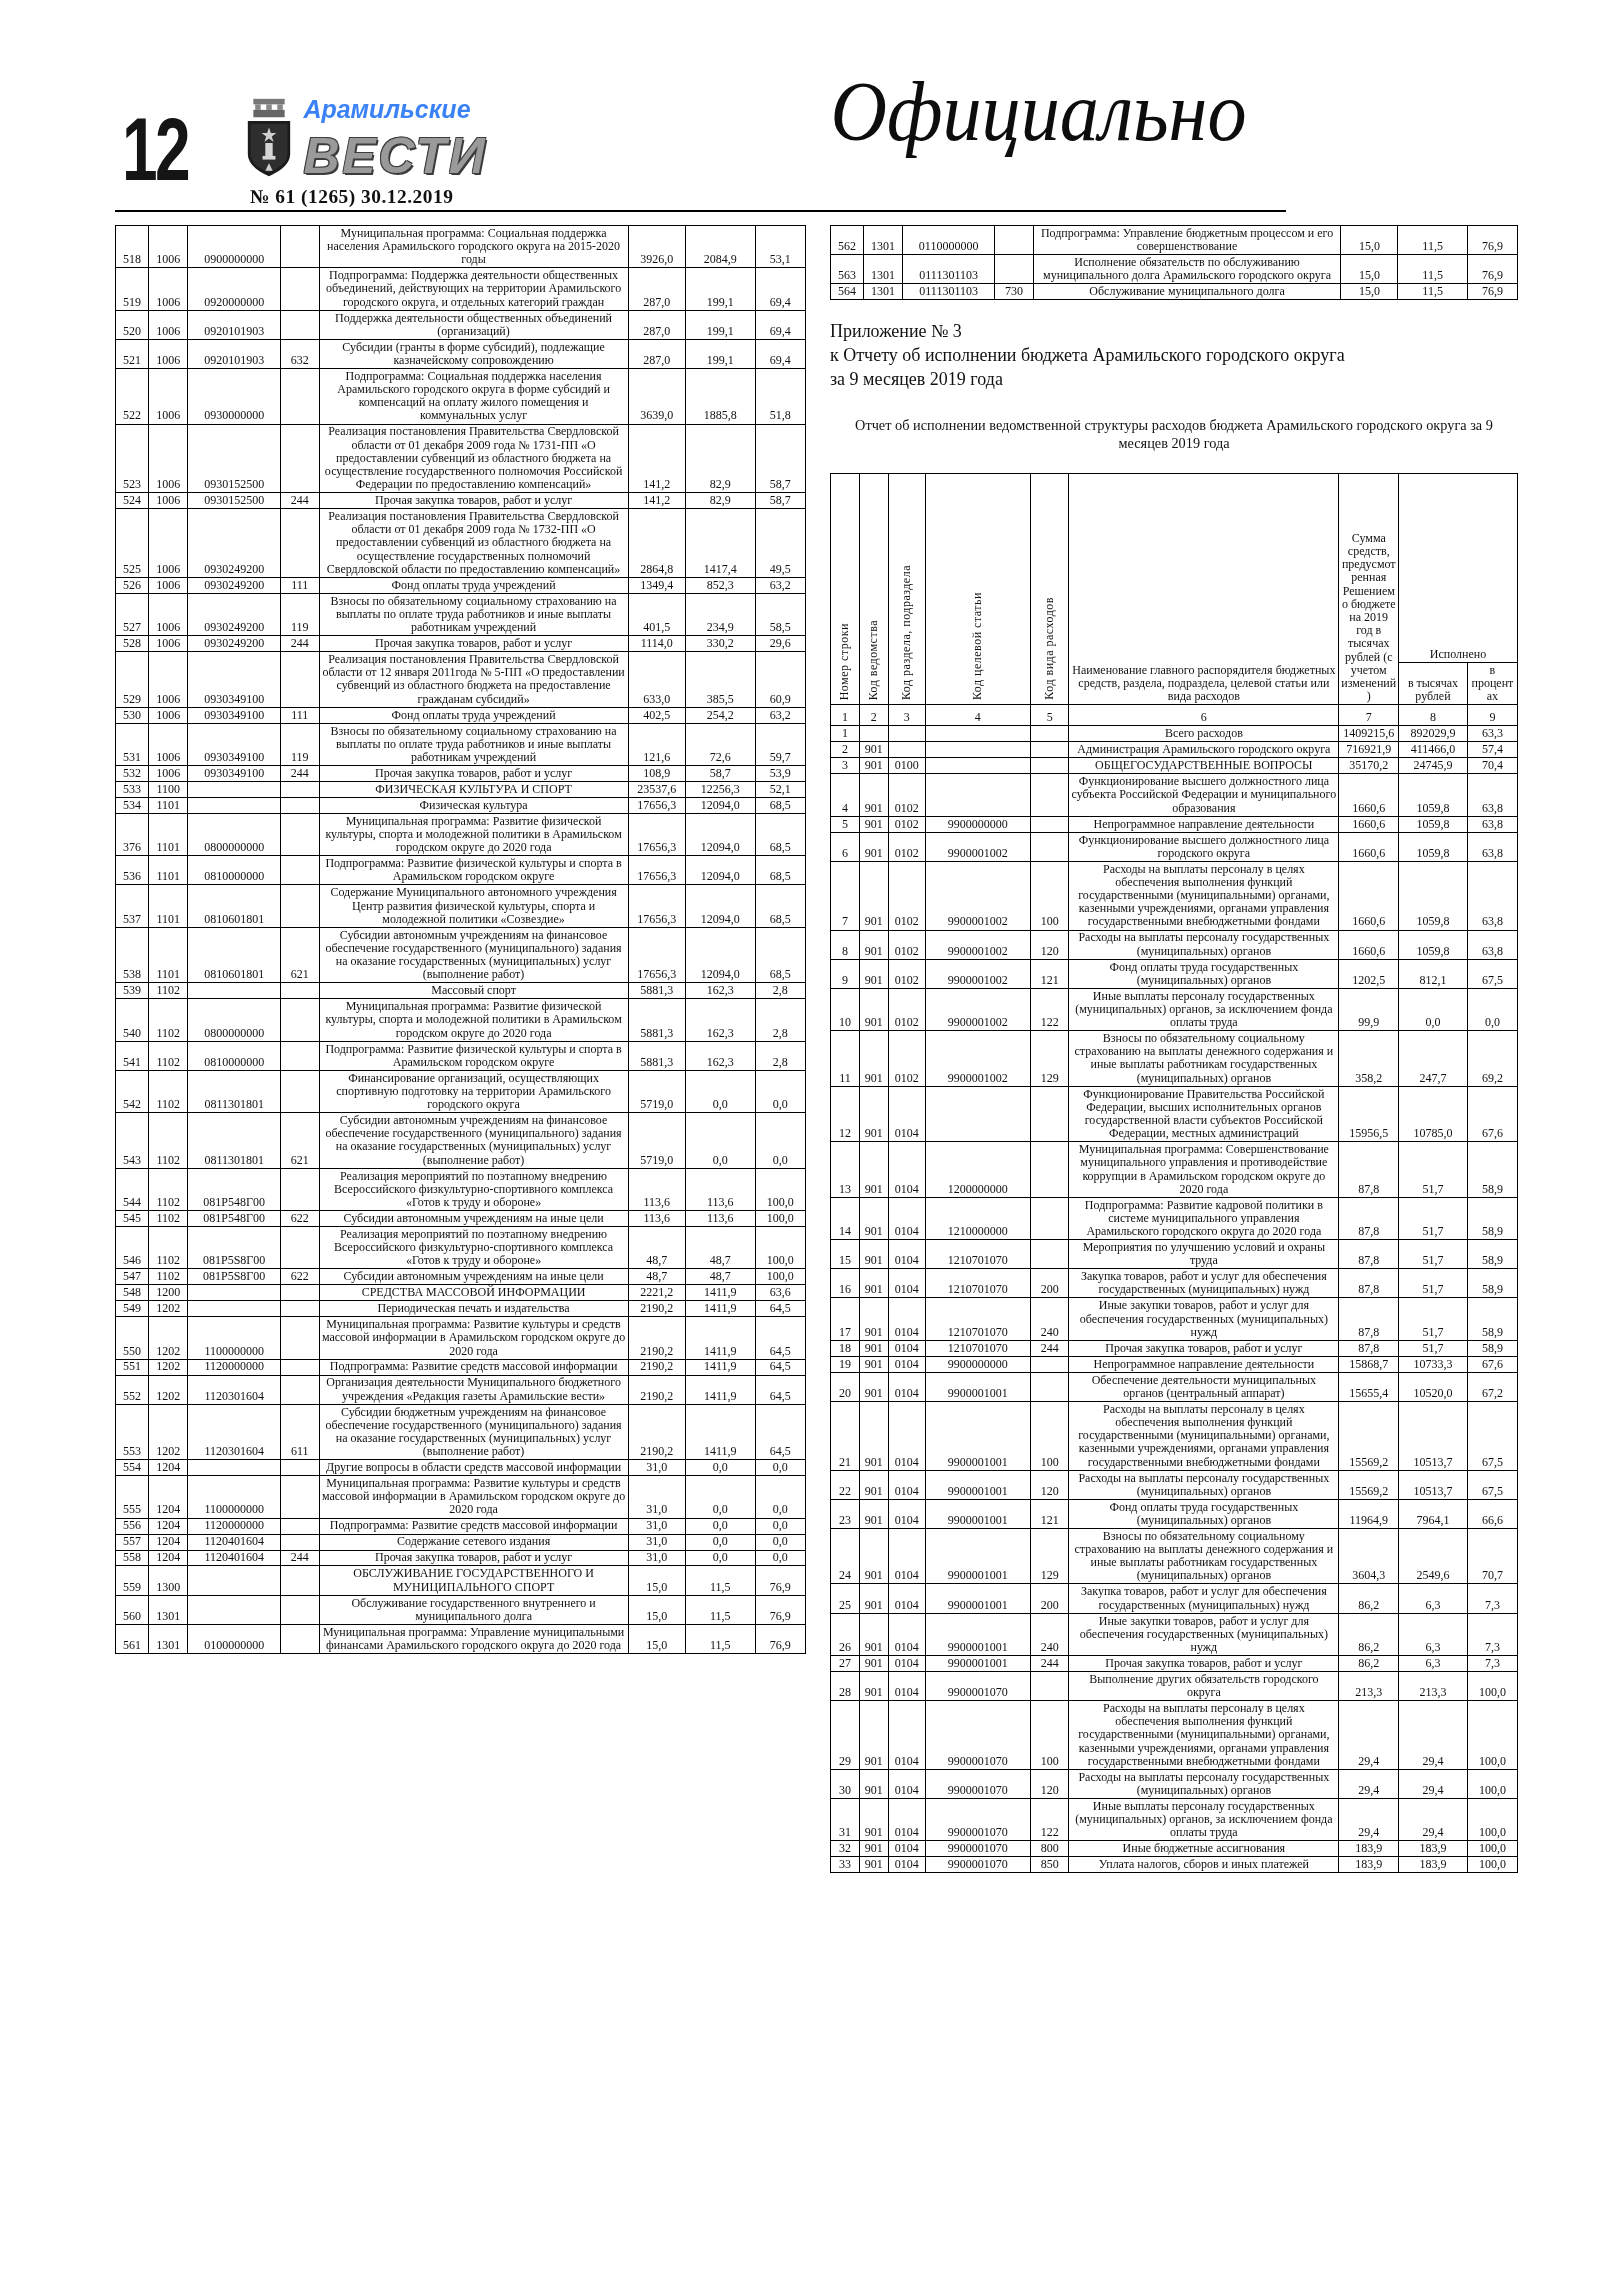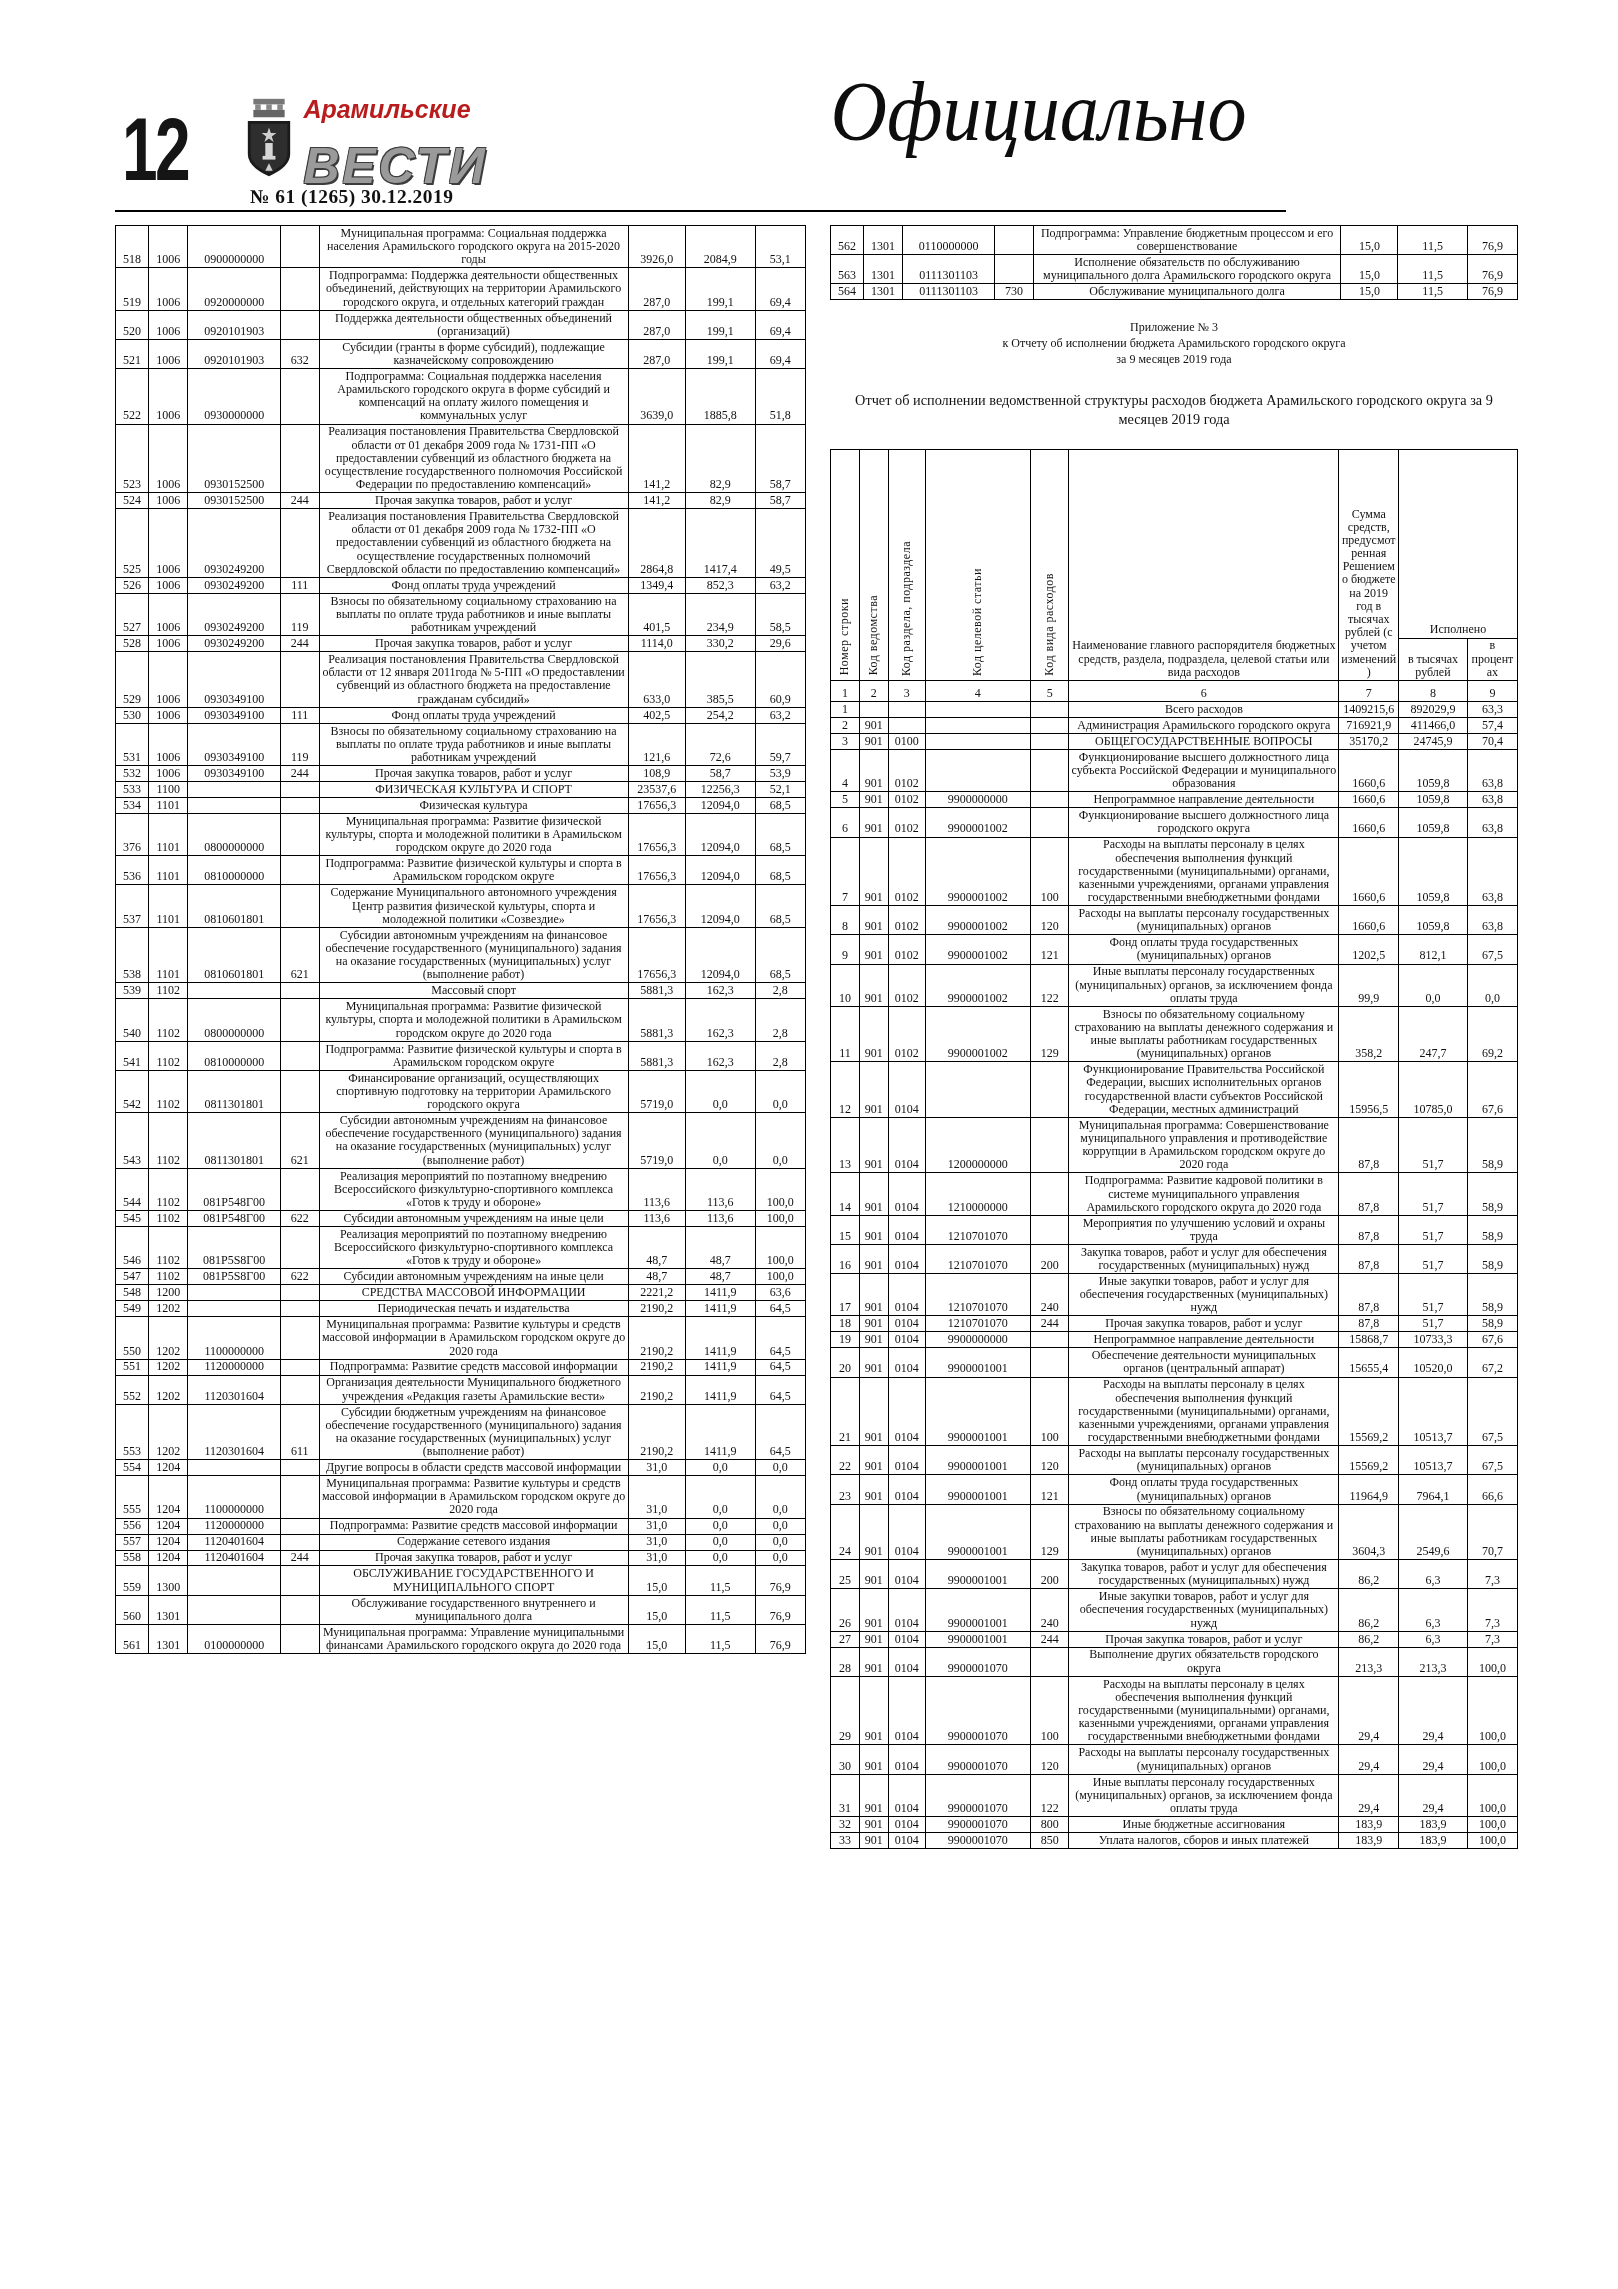--- a/index.html
+++ b/index.html
@@ -17,22 +17,22 @@
     font-family:"Liberation Sans","DejaVu Sans",sans-serif;
     font-size:89px;font-weight:bold;line-height:1;
     transform:scaleX(.72);transform-origin:left;
     letter-spacing:-3.7px;color:#151515;
   }
   .logo{position:absolute;left:127px;top:46px;display:flex;align-items:flex-start;}
   .emblem{width:54px;height:81px;margin-right:7.4px;}
   .logo-text{display:flex;flex-direction:column;line-height:1;}
   .logo-top{
     font-family:"Liberation Sans","DejaVu Sans",sans-serif;
-    font-style:italic;font-weight:bold;font-size:25px;color:#b91c1c;
-    margin-bottom:19px;letter-spacing:0px;
+    font-style:italic;font-weight:bold;font-size:25px;color:#3b82f6;
+    margin-bottom:9px;letter-spacing:0px;
   }
   .logo-main{
     font-family:"Liberation Sans","DejaVu Sans",sans-serif;
     font-style:italic;font-weight:bold;font-size:50px;color:#9a9a9a;
     letter-spacing:2.8px;
     text-shadow:1.8px 1.8px 0 #3c3c3c, -0.9px -0.9px 0 #3c3c3c, 0.9px -0.9px 0 #3c3c3c, -0.9px 0.9px 0 #3c3c3c;
     text-align:center;
   }
   .issue{
     position:absolute;left:135px;top:135px;
@@ -70,21 +70,21 @@
     max-height:181px;letter-spacing:0.5px;white-space:normal;font-weight:normal;
   }
   th{font-weight:normal;}
   .hdr-row1{height:189px;}
   th.name-h,th.sum-h{vertical-align:top;}
   th.exec-h{vertical-align:middle;height:22px;}
   .hdr-row2 th{vertical-align:top;}
   .colnums th{height:18.5px;vertical-align:middle;}
 
   
-  .appendix{margin:18.5px 0 24px 0;text-align:center;font-size:12px;line-height:1.35;}
+  .appendix{margin:18.5px 0 24px 0;text-align:left;font-size:18px;line-height:1.35;}
   .report-title{
     text-align:center;font-size:14.3px;line-height:1.3;margin:0 0 20px 0;
   }
 </style>
 </head>
 <body>
 
 <div class="page">
 
   <header class="masthead">

